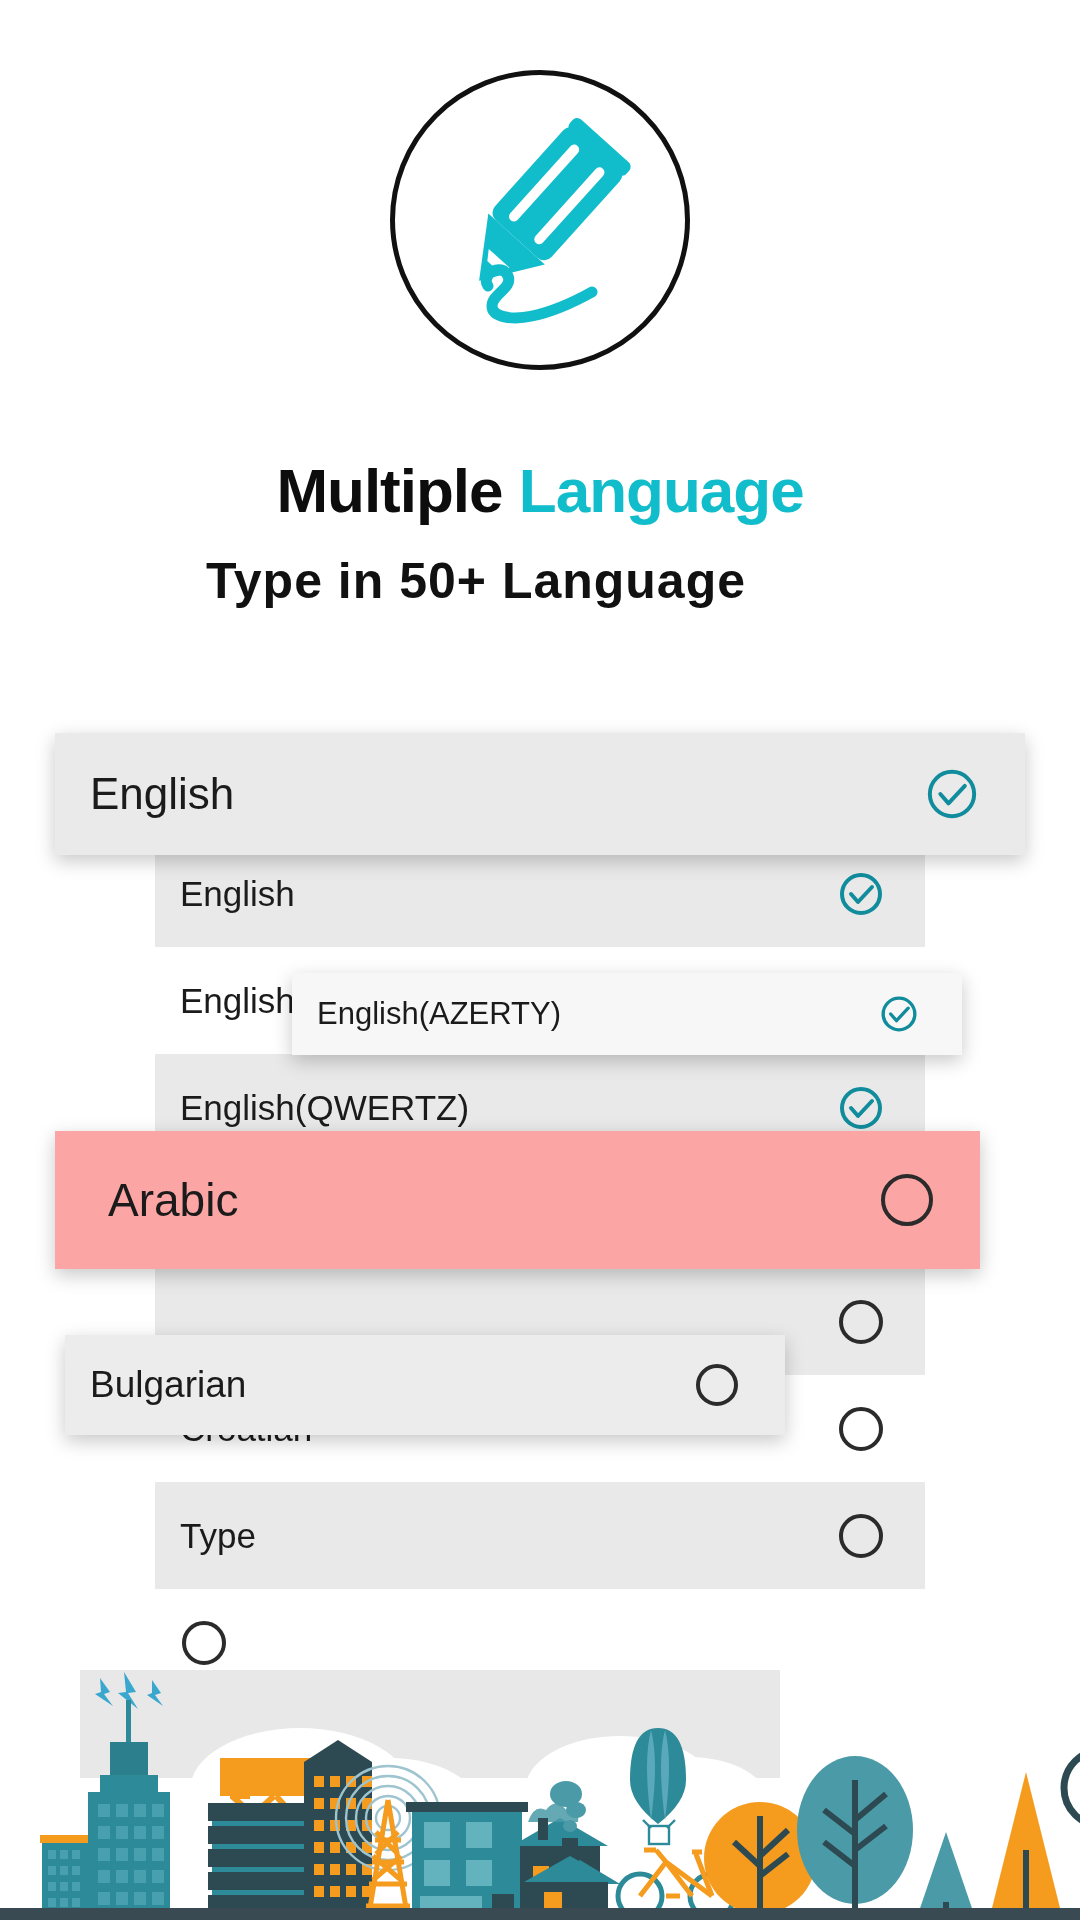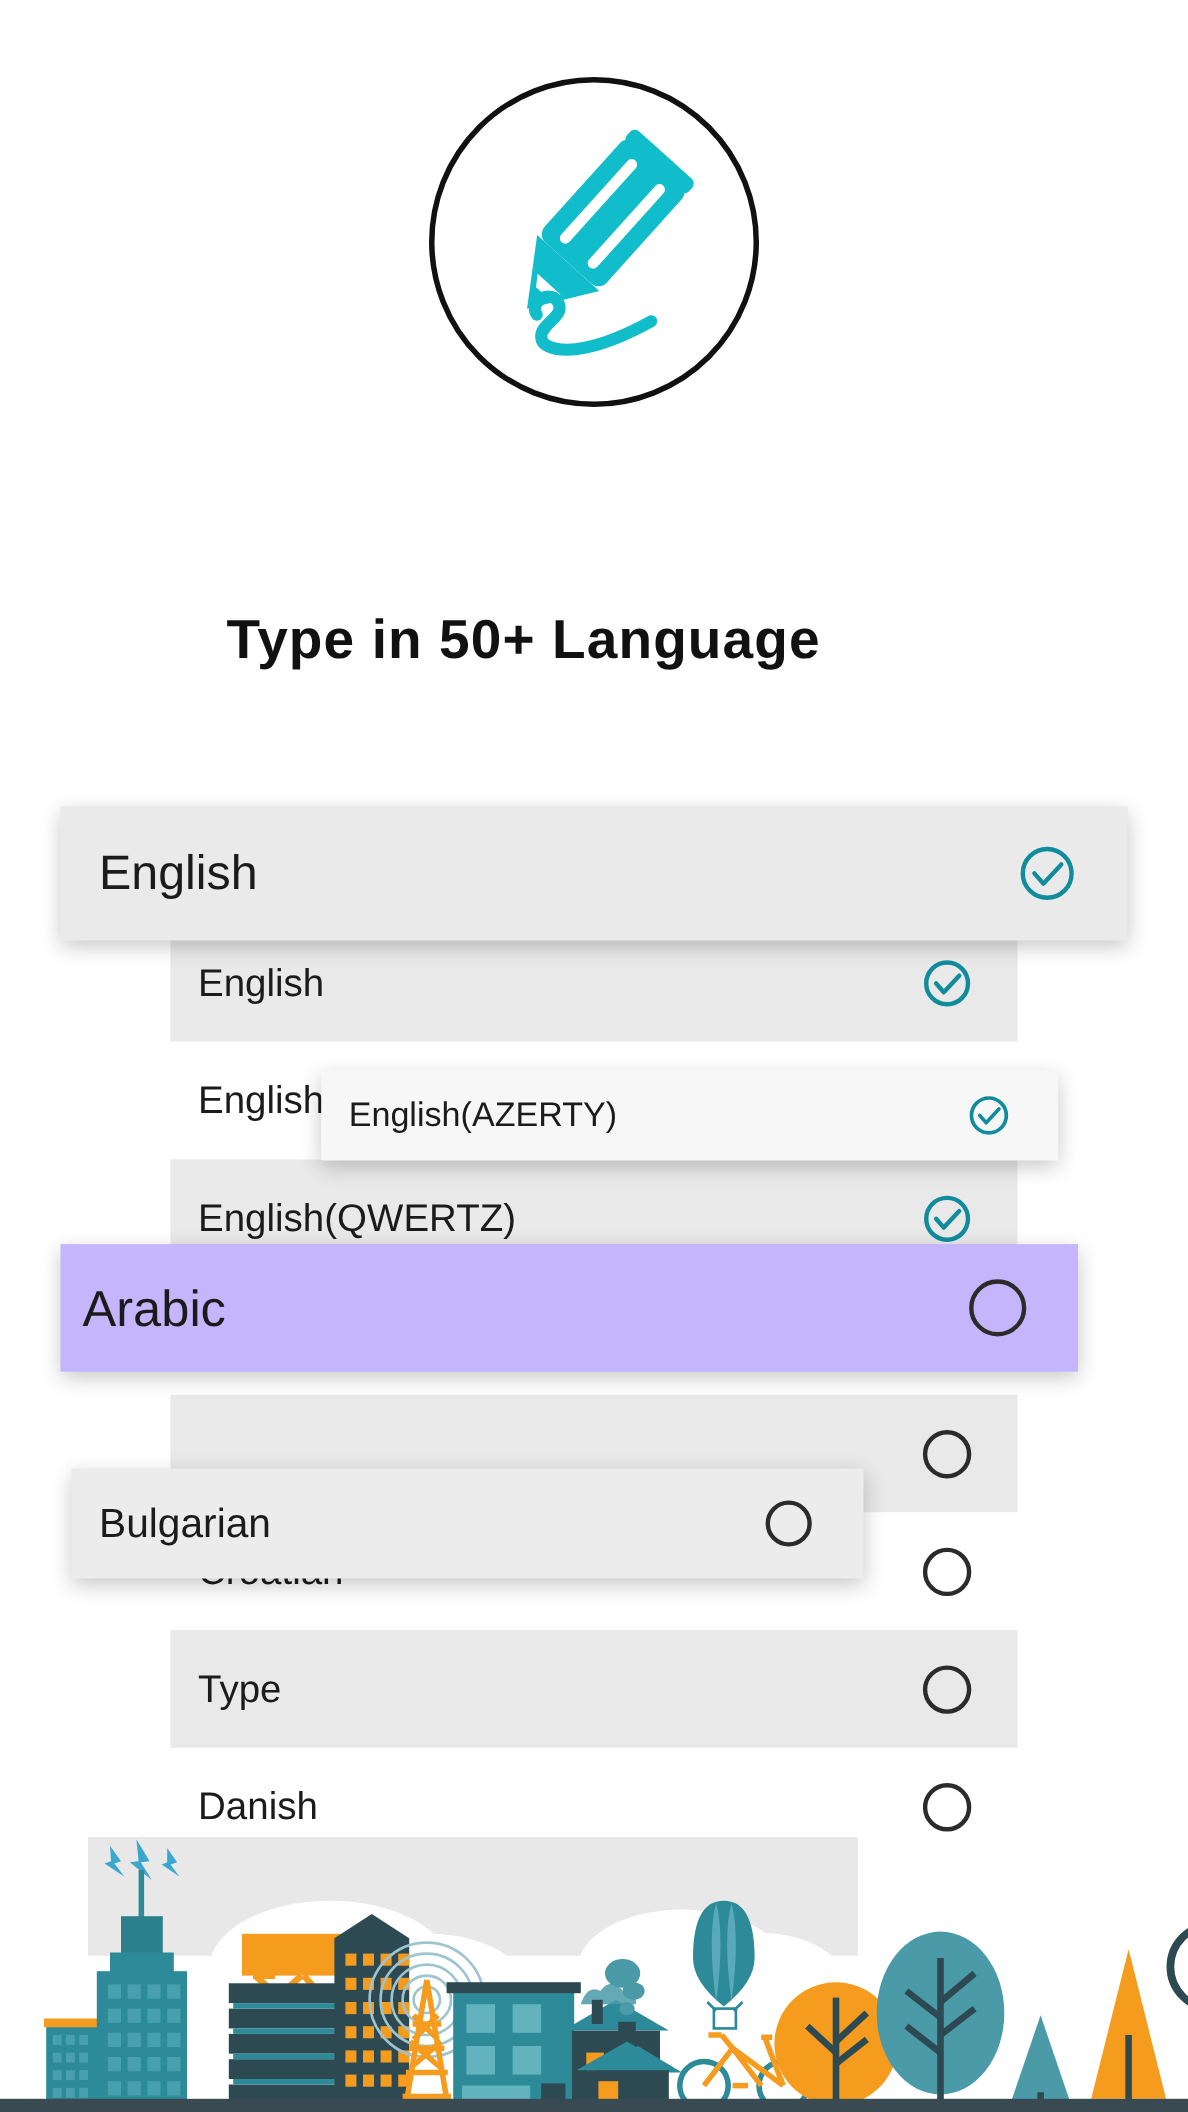--- a/index.html
+++ b/index.html
@@ -69,22 +69,22 @@
   .card-english .ind { width:56px; height:56px; flex:0 0 56px; }
 
   .card-azerty {
     left:292px; top:973px; width:670px; height:82px;
     background:#f7f7f7; padding:0 43px 0 25px;
   }
   .card-azerty .label { font-size:31px; }
   .card-azerty .ind { width:40px; height:40px; flex:0 0 40px; }
 
   .card-arabic {
-    left:55px; top:1131px; width:925px; height:116px;
-    background:#c4b5fd; padding:0 45px 0 20px;
+    left:55px; top:1131px; width:925px; height:138px;
+    background:#fca5a5; padding:0 45px 0 53px;
   }
   .card-arabic .label { font-size:46px; }
   .card-arabic .ind { width:56px; height:56px; flex:0 0 56px; }
 
   .card-bulgarian {
     left:65px; top:1335px; width:720px; height:100px;
     background:#ececec; padding:0 45px 0 25px;
   }
   .card-bulgarian .label { font-size:37px; }
   .card-bulgarian .ind { width:46px; height:46px; flex:0 0 46px; }
@@ -115,20 +115,24 @@
             <path d="M96,166 L110,186 L124,166 Z" fill="#ffffff"></path>
             <path d="M100,176 L110,192 L120,176 Z" fill="#12BDCB"></path>
           </g>
 
           <path d="M58,178 c-8,-12 14,-24 20,-10 c5,12 -16,18 -16,30 c0,12 22,14 40,10 c20,-4 42,-14 60,-24" fill="none" stroke="#12BDCB" stroke-width="11" stroke-linecap="round"></path>
         </svg>
       </span>
     </div>
   </div>
 
+  <div class="title">
+    <span>Multiple</span>
+    <span class="accent">Language</span>
+  </div>
   <div class="subtitle">Type in 50+ Language</div>
 
   <div class="list-panel">
 
     <div class="list-row alt">
       <span class="label">English</span>
       <span class="ind">
         <svg viewBox="0 0 48 48">
             <circle cx="24" cy="24" r="19" fill="none" stroke="#108C9C" stroke-width="4"></circle>
             <path d="M14 24 l7 8 l14 -15" fill="none" stroke="#108C9C" stroke-width="4" stroke-linecap="round" stroke-linejoin="round"></path>
@@ -170,21 +174,20 @@
       <span class="label">Croatian</span>
       <span class="ind circle"></span>
     </div>
 
     <div class="list-row alt">
       <span class="label">Type</span>
       <span class="ind circle"></span>
     </div>
 
     <div class="list-row">
-      <span class="label">Danish</span>
       <span class="ind circle"></span>
     </div>
 
   </div>
 
   <div class="card card-english">
     <span class="label">English</span>
     <span class="ind">
       <svg viewBox="0 0 48 48">
           <circle cx="24" cy="24" r="19" fill="none" stroke="#108C9C" stroke-width="3.4"></circle>

